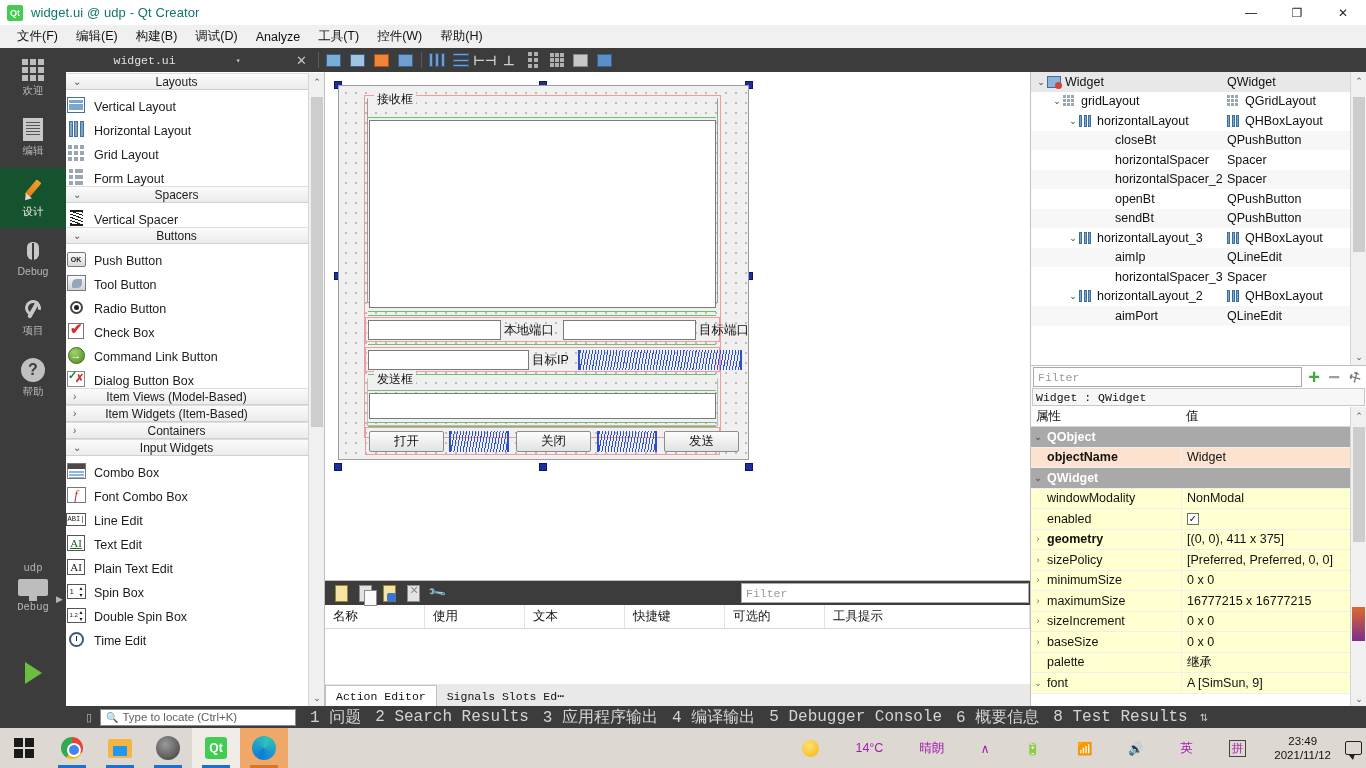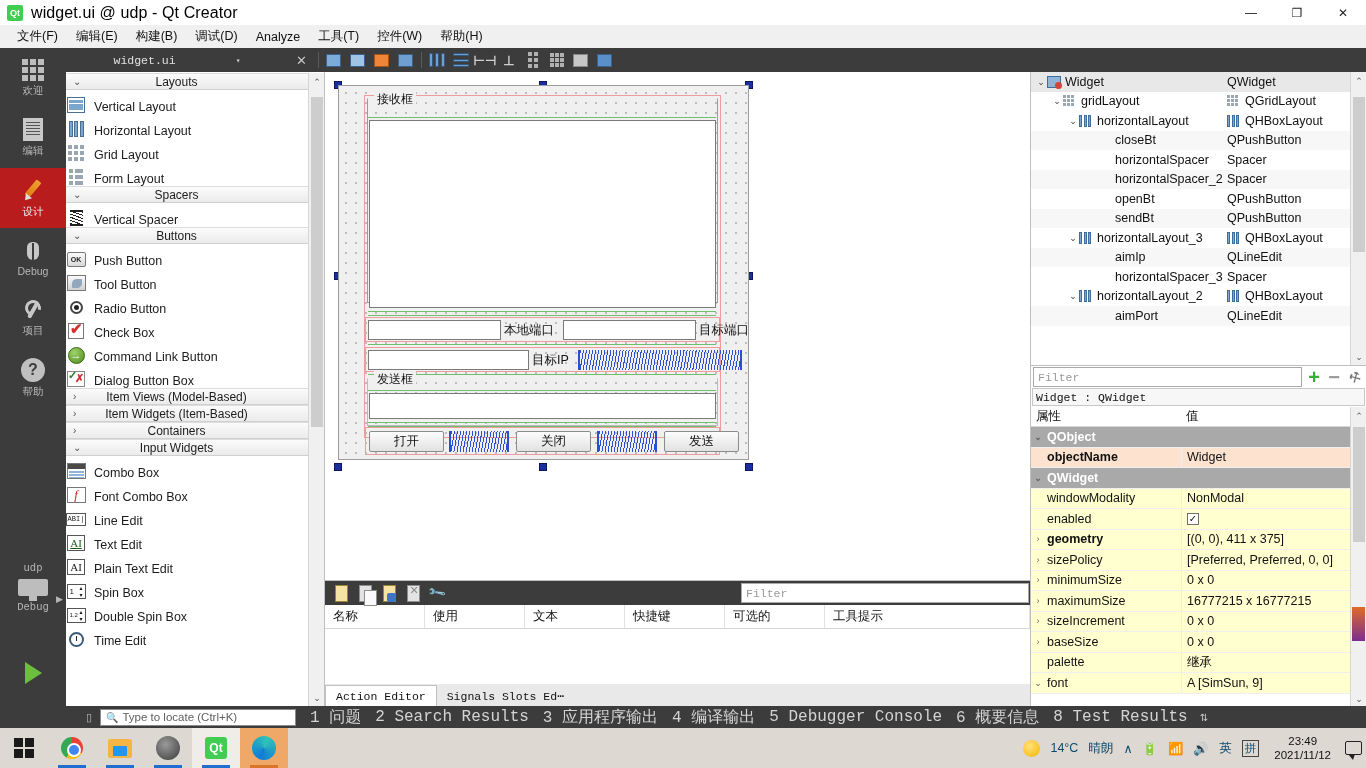--- a/index.html
+++ b/index.html
@@ -14,21 +14,21 @@
   .titlebar {
     position: absolute; left: 0; top: 0; width: 1366px; height: 25px;
     background: #ffffff; display: flex; align-items: center;
   }
   .tb-icon {
     width: 16px; height: 16px; margin-left: 7px; margin-right: 8px;
     background: #41cd52; border-radius: 2px; position: relative;
     display: flex; align-items: center; justify-content: center;
     font-size: 9px; color: #fff; font-weight: bold;
   }
-  .tb-title { font-size: 16px; color: #000000; letter-spacing: .1px; }
+  .tb-title { font-size: 13px; color: #0f766e; letter-spacing: .1px; }
   .tb-ctrls { margin-left: auto; display: flex; height: 25px; }
   .tb-btn {
     width: 46px; height: 25px; display: flex; align-items: center;
     justify-content: center; font-size: 12px; color: #222;
   }
 
   
   .menubar {
     position: absolute; left: 0; top: 25px; width: 1366px; height: 23px;
     background: #f0f0f0; display: flex; align-items: center; padding-left: 8px;
@@ -39,21 +39,21 @@
 
   
   .modebar {
     position: absolute; left: 0; top: 48px; width: 66px; height: 658px;
     background: #3c3c3c;
   }
   .mode {
     width: 66px; height: 60px; display: flex; flex-direction: column;
     align-items: center; justify-content: center; color: #b6b6b6;
   }
-  .mode.active { background: #b91c1c; color: #e8e8e8; }
+  .mode.active { background: #14532d; color: #e8e8e8; }
   .mode-label { font-size: 10.5px; margin-top: 3px; font-family: "Liberation Sans", sans-serif; }
   .grid-ico {
     display: grid; grid-template-columns: repeat(3, 6px);
     grid-template-rows: repeat(3, 6px); gap: 2px;
   }
   .grid-ico i { background: #bdbdbd; display: block; }
   .doc-ico {
     width: 20px; height: 23px; background: #c9c9c9; position: relative;
   }
   .doc-ico::after {
@@ -449,21 +449,21 @@
     height: 10px; background: #2196f3; border-radius: 1px; }
   .avatar { width: 24px; height: 24px; border-radius: 50%;
     background: radial-gradient(circle at 40% 35%, #9a9a9a, #3a3a3a); }
   .qt-ico { width: 22px; height: 22px; background: #41cd52; border-radius: 3px;
     color: #fff; font-size: 12px; font-weight: bold; display: flex;
     align-items: center; justify-content: center; position: relative; }
   .edge-ico { width: 24px; height: 24px; border-radius: 50%;
     background: conic-gradient(from 200deg, #0f7bd6, #2fc3b8, #0f7bd6); }
   .tray { margin-left: auto; display: flex; align-items: center; height: 40px;
     padding-right: 4px; }
-  .tray-item { margin: 0 5px; font-size: 12.5px; color: #0c4a6e; display: flex;
+  .tray-item { margin: 0 18px; font-size: 12.5px; color: #a21caf; display: flex;
     align-items: center; }
   .sun { width: 17px; height: 17px; border-radius: 50%;
     background: radial-gradient(circle at 40% 35%, #ffe27a, #f9b300); }
   .tray-clock { font-size: 11.5px; color: #111; text-align: center; line-height: 14px;
     margin: 0 8px 0 10px; }
   .tray-ime { border: 1px solid #444; padding: 0 2px; font-size: 11.5px; }
   .notify { width: 17px; height: 14px; border: 1.5px solid #222; border-radius: 2px;
     position: relative; margin-left: 6px; }
   .notify::after { content: ""; position: absolute; left: 2px; bottom: -6px;
     border-left: 5px solid transparent; border-right: 2px solid transparent;

